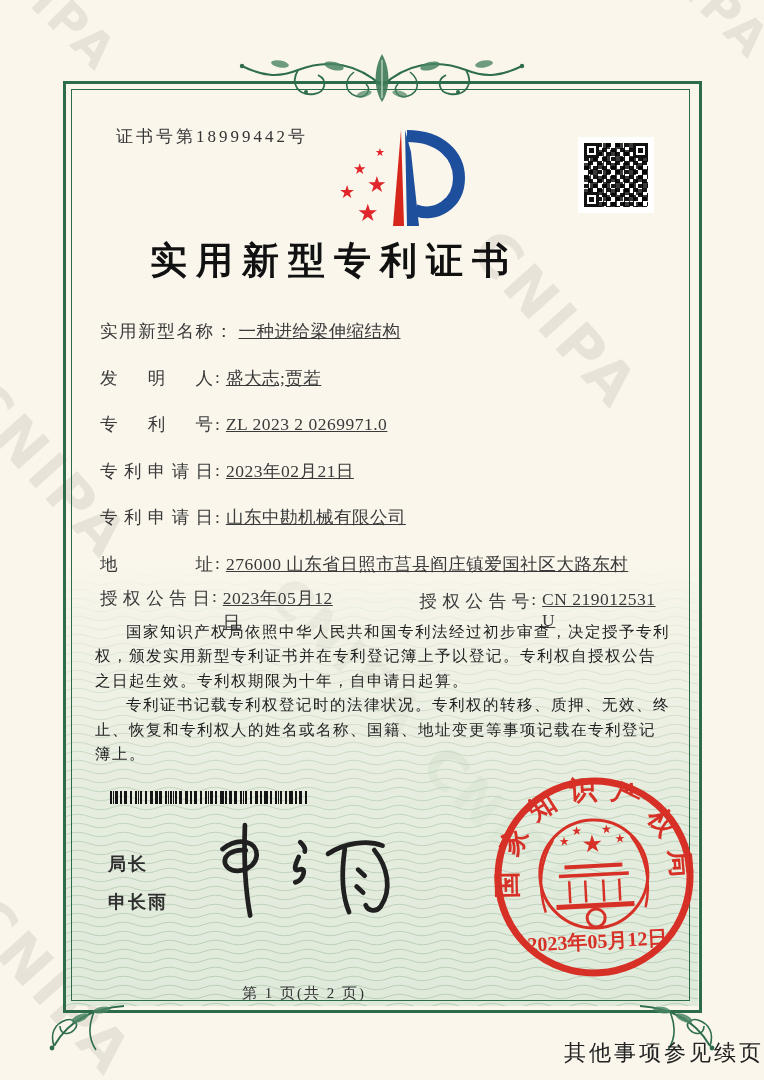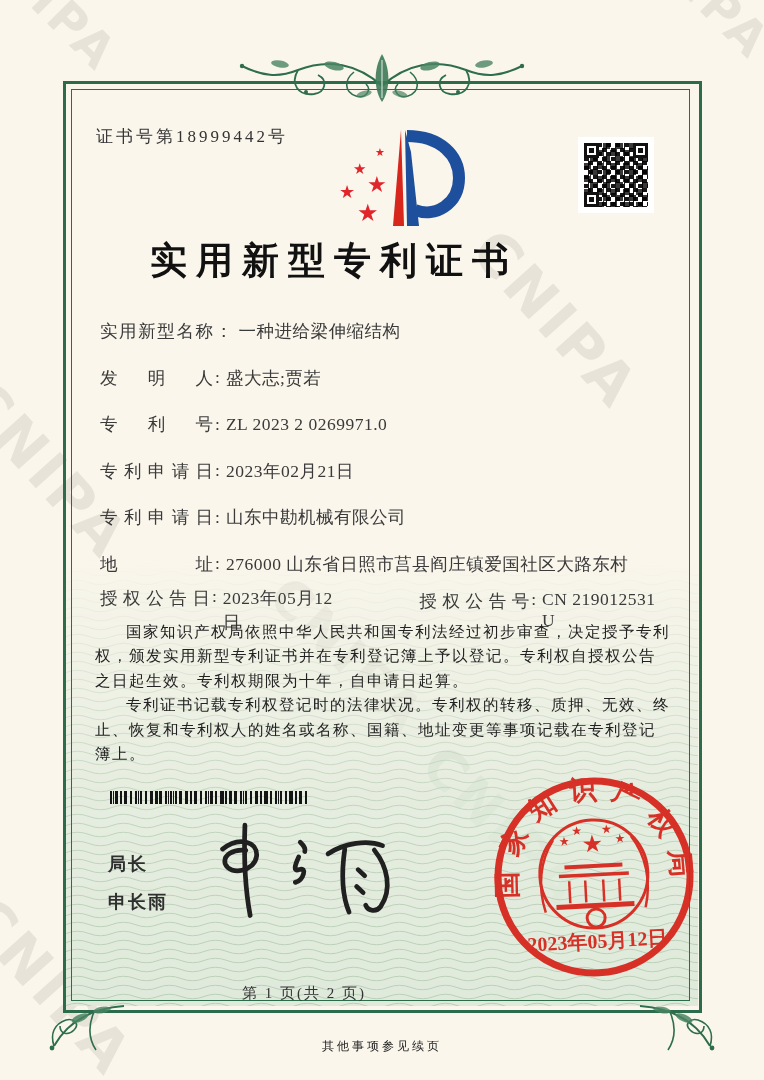--- a/index.html
+++ b/index.html
@@ -10,41 +10,41 @@
   .wm{position:absolute;font-family:"DejaVu Sans","Liberation Sans",sans-serif;font-weight:700;
       color:rgba(140,132,112,0.16);transform:rotate(45deg);letter-spacing:4px;user-select:none;}
   .wm.green{color:rgba(110,150,110,0.22);}
 
   
   .frame-outer{position:absolute;left:63px;top:81px;width:633px;height:926px;border:3px solid #2c6c4c;}
   .frame-inner{position:absolute;left:71px;top:89px;width:617px;height:910px;border:1px solid #2c6c4c;}
   .ornament{position:absolute;}
 
   
-  .cert-no{position:absolute;left:96px;top:125px;font-size:17px;letter-spacing:3px;color:#333;}
+  .cert-no{position:absolute;left:116px;top:125px;font-size:17px;letter-spacing:3px;color:#333;}
   .logo{position:absolute;left:323px;top:126px;}
   .qr{position:absolute;left:578px;top:137px;width:76px;height:76px;background:#fff;padding:6px;box-sizing:border-box;}
   .qr-inner{position:relative;width:100%;height:100%;
      background-image:
        repeating-conic-gradient(#161616 0 25%,#ffffff 0 50%),
        repeating-conic-gradient(rgba(22,22,22,.85) 0 25%,rgba(255,255,255,.85) 0 50%);
      background-size:9px 9px,13px 13px;background-blend-mode:multiply;}
   .finder{position:absolute;width:15px;height:15px;border:3px solid #111;background:#fff;box-sizing:border-box;}
   .finder::after{content:"";position:absolute;left:2px;top:2px;width:5px;height:5px;background:#111;}
   .finder.tl{left:0;top:0;} .finder.tr{right:0;top:0;} .finder.bl{left:0;bottom:0;}
 
   .doc-title{position:absolute;left:0;top:236px;width:668px;text-align:center;font-size:37px;
      font-weight:700;letter-spacing:9px;color:#111;}
 
   
   .fields{position:absolute;left:100px;top:308px;width:570px;font-size:17.5px;color:#3a3a3a;}
   .frow{height:46.5px;display:flex;align-items:center;}
   .flabel{display:inline-block;width:114px;text-align:justify;text-align-last:justify;letter-spacing:1px;}
   .fcolon{margin:0 6px 0 1px;}
-  .fvalue{letter-spacing:0.5px;}
+  .fvalue{letter-spacing:0.5px;text-decoration:underline;}
   .grant-pair{display:flex;width:100%;}
   .grant-cell{display:flex;}
   .grant-cell.second{margin-left:72px;}
 
   
   .paras{position:absolute;left:95px;top:620px;width:576px;font-size:15.5px;line-height:1.58;
      letter-spacing:1.5px;color:#222;}
   .paras p{margin:0;text-indent:2em;}
 
   
@@ -58,21 +58,21 @@
   .sig-title{position:absolute;left:108px;top:852px;font-size:18px;font-weight:700;
      font-family:"Liberation Sans","DejaVu Sans",sans-serif;color:#2f2f2f;letter-spacing:2px;}
   .sig-name{position:absolute;left:108px;top:890px;font-size:18px;font-weight:700;
      font-family:"Liberation Sans","DejaVu Sans",sans-serif;color:#2f2f2f;letter-spacing:2px;}
   .sig-hand{position:absolute;left:198px;top:816px;transform:rotate(-2deg);}
   .seal{position:absolute;left:489px;top:772px;transform:rotate(-3deg);opacity:0.94;}
 
   
   .page-info{position:absolute;left:0;top:984px;width:608px;text-align:center;font-size:15px;
      letter-spacing:2px;color:#333;}
-  .cont-note{position:absolute;left:0;top:1038px;width:764px;text-align:center;font-size:12px;
+  .cont-note{position:absolute;left:0;top:1038px;width:764px;text-align:right;font-size:22px;
      letter-spacing:3px;color:#222;}
 </style>
 </head>
 <body>
 
 <div class="page">
 
   <div class="wm" style="left:-45px;top:-30px;font-size:48px;">CNIPA</div>
   <div class="wm" style="left:608px;top:-42px;font-size:48px;">CNIPA</div>
   <div class="wm" style="left:448px;top:285px;font-size:58px;transform:rotate(48deg);">CNIPA</div>

